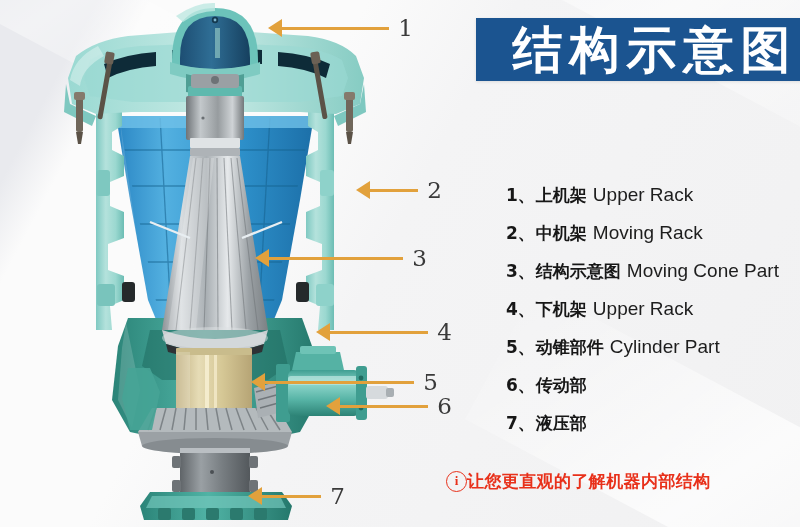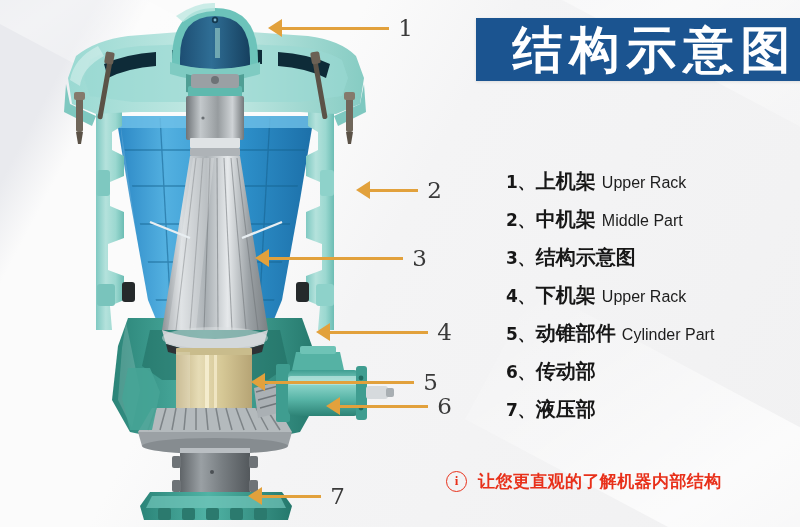--- a/index.html
+++ b/index.html
@@ -31,33 +31,33 @@
   }
   #banner-text{
     color:#ffffff;font-size:50px;font-weight:bold;letter-spacing:7px;
     font-family:"DejaVu Sans","Liberation Sans",sans-serif;
     line-height:1;white-space:nowrap;padding-left:6px;
   }
   #legend{position:absolute;left:506px;top:168px;width:290px;}
   .legend-item{height:38px;display:flex;align-items:baseline;white-space:nowrap;}
   .lg-idx{font-size:17px;font-weight:bold;color:#171717;
           font-family:"DejaVu Sans","Liberation Sans",sans-serif;}
-  .lg-cn{font-size:20px;font-weight:bold;color:#171717;margin-left:1px;
-         font-family:Liberation Sans, sans-serif;}
-  .lg-en{font-size:16px;font-weight:normal;color:#1d1d1d;margin-left:6px;
+  .lg-cn{font-size:17px;font-weight:bold;color:#171717;margin-left:1px;
+         font-family:Liberation Sans, sans-serif;margin-top:16px;}
+  .lg-en{font-size:19px;font-weight:normal;color:#1d1d1d;margin-left:6px;
          font-family:"Liberation Sans",sans-serif;}
 
   #footer{position:absolute;left:446px;top:470px;display:flex;align-items:center;}
   #info-icon{
     width:19px;height:19px;border:1.6px solid #e8301a;border-radius:50%;
     color:#e8301a;font-size:13px;font-weight:bold;line-height:17px;text-align:center;
     font-family:"Liberation Serif",serif;flex:none;
   }
   #footer-text{
-    margin-left:11px;color:#e8301a;font-size:17px;font-weight:bold;letter-spacing:.4px;
+    color:#e8301a;font-size:17px;font-weight:bold;letter-spacing:.4px;
     font-family:"DejaVu Sans","Liberation Sans",sans-serif;white-space:nowrap;
   }
 
   
   .callout{position:absolute;height:24px;display:flex;align-items:center;}
   .co-line{height:3px;background:#e2a13c;flex:1;}
   .co-head{
     width:0;height:0;border-top:9px solid transparent;border-bottom:9px solid transparent;
     border-right:14px solid #e2a13c;flex:none;
   }
@@ -394,25 +394,26 @@
 
   <div id="legend">
     <div class="legend-item">
       <span class="lg-idx">1、</span>
       <span class="lg-cn">上机架</span>
       <span class="lg-en">Upper Rack</span>
     </div>
     <div class="legend-item">
       <span class="lg-idx">2、</span>
       <span class="lg-cn">中机架</span>
-      <span class="lg-en">Middle Part</span>
+      <span class="lg-en">Moving Rack</span>
     </div>
     <div class="legend-item">
       <span class="lg-idx">3、</span>
       <span class="lg-cn">结构示意图</span>
+      <span class="lg-en">Moving Cone Part</span>
     </div>
     <div class="legend-item">
       <span class="lg-idx">4、</span>
       <span class="lg-cn">下机架</span>
       <span class="lg-en">Upper Rack</span>
     </div>
     <div class="legend-item">
       <span class="lg-idx">5、</span>
       <span class="lg-cn">动锥部件</span>
       <span class="lg-en">Cylinder Part</span>

